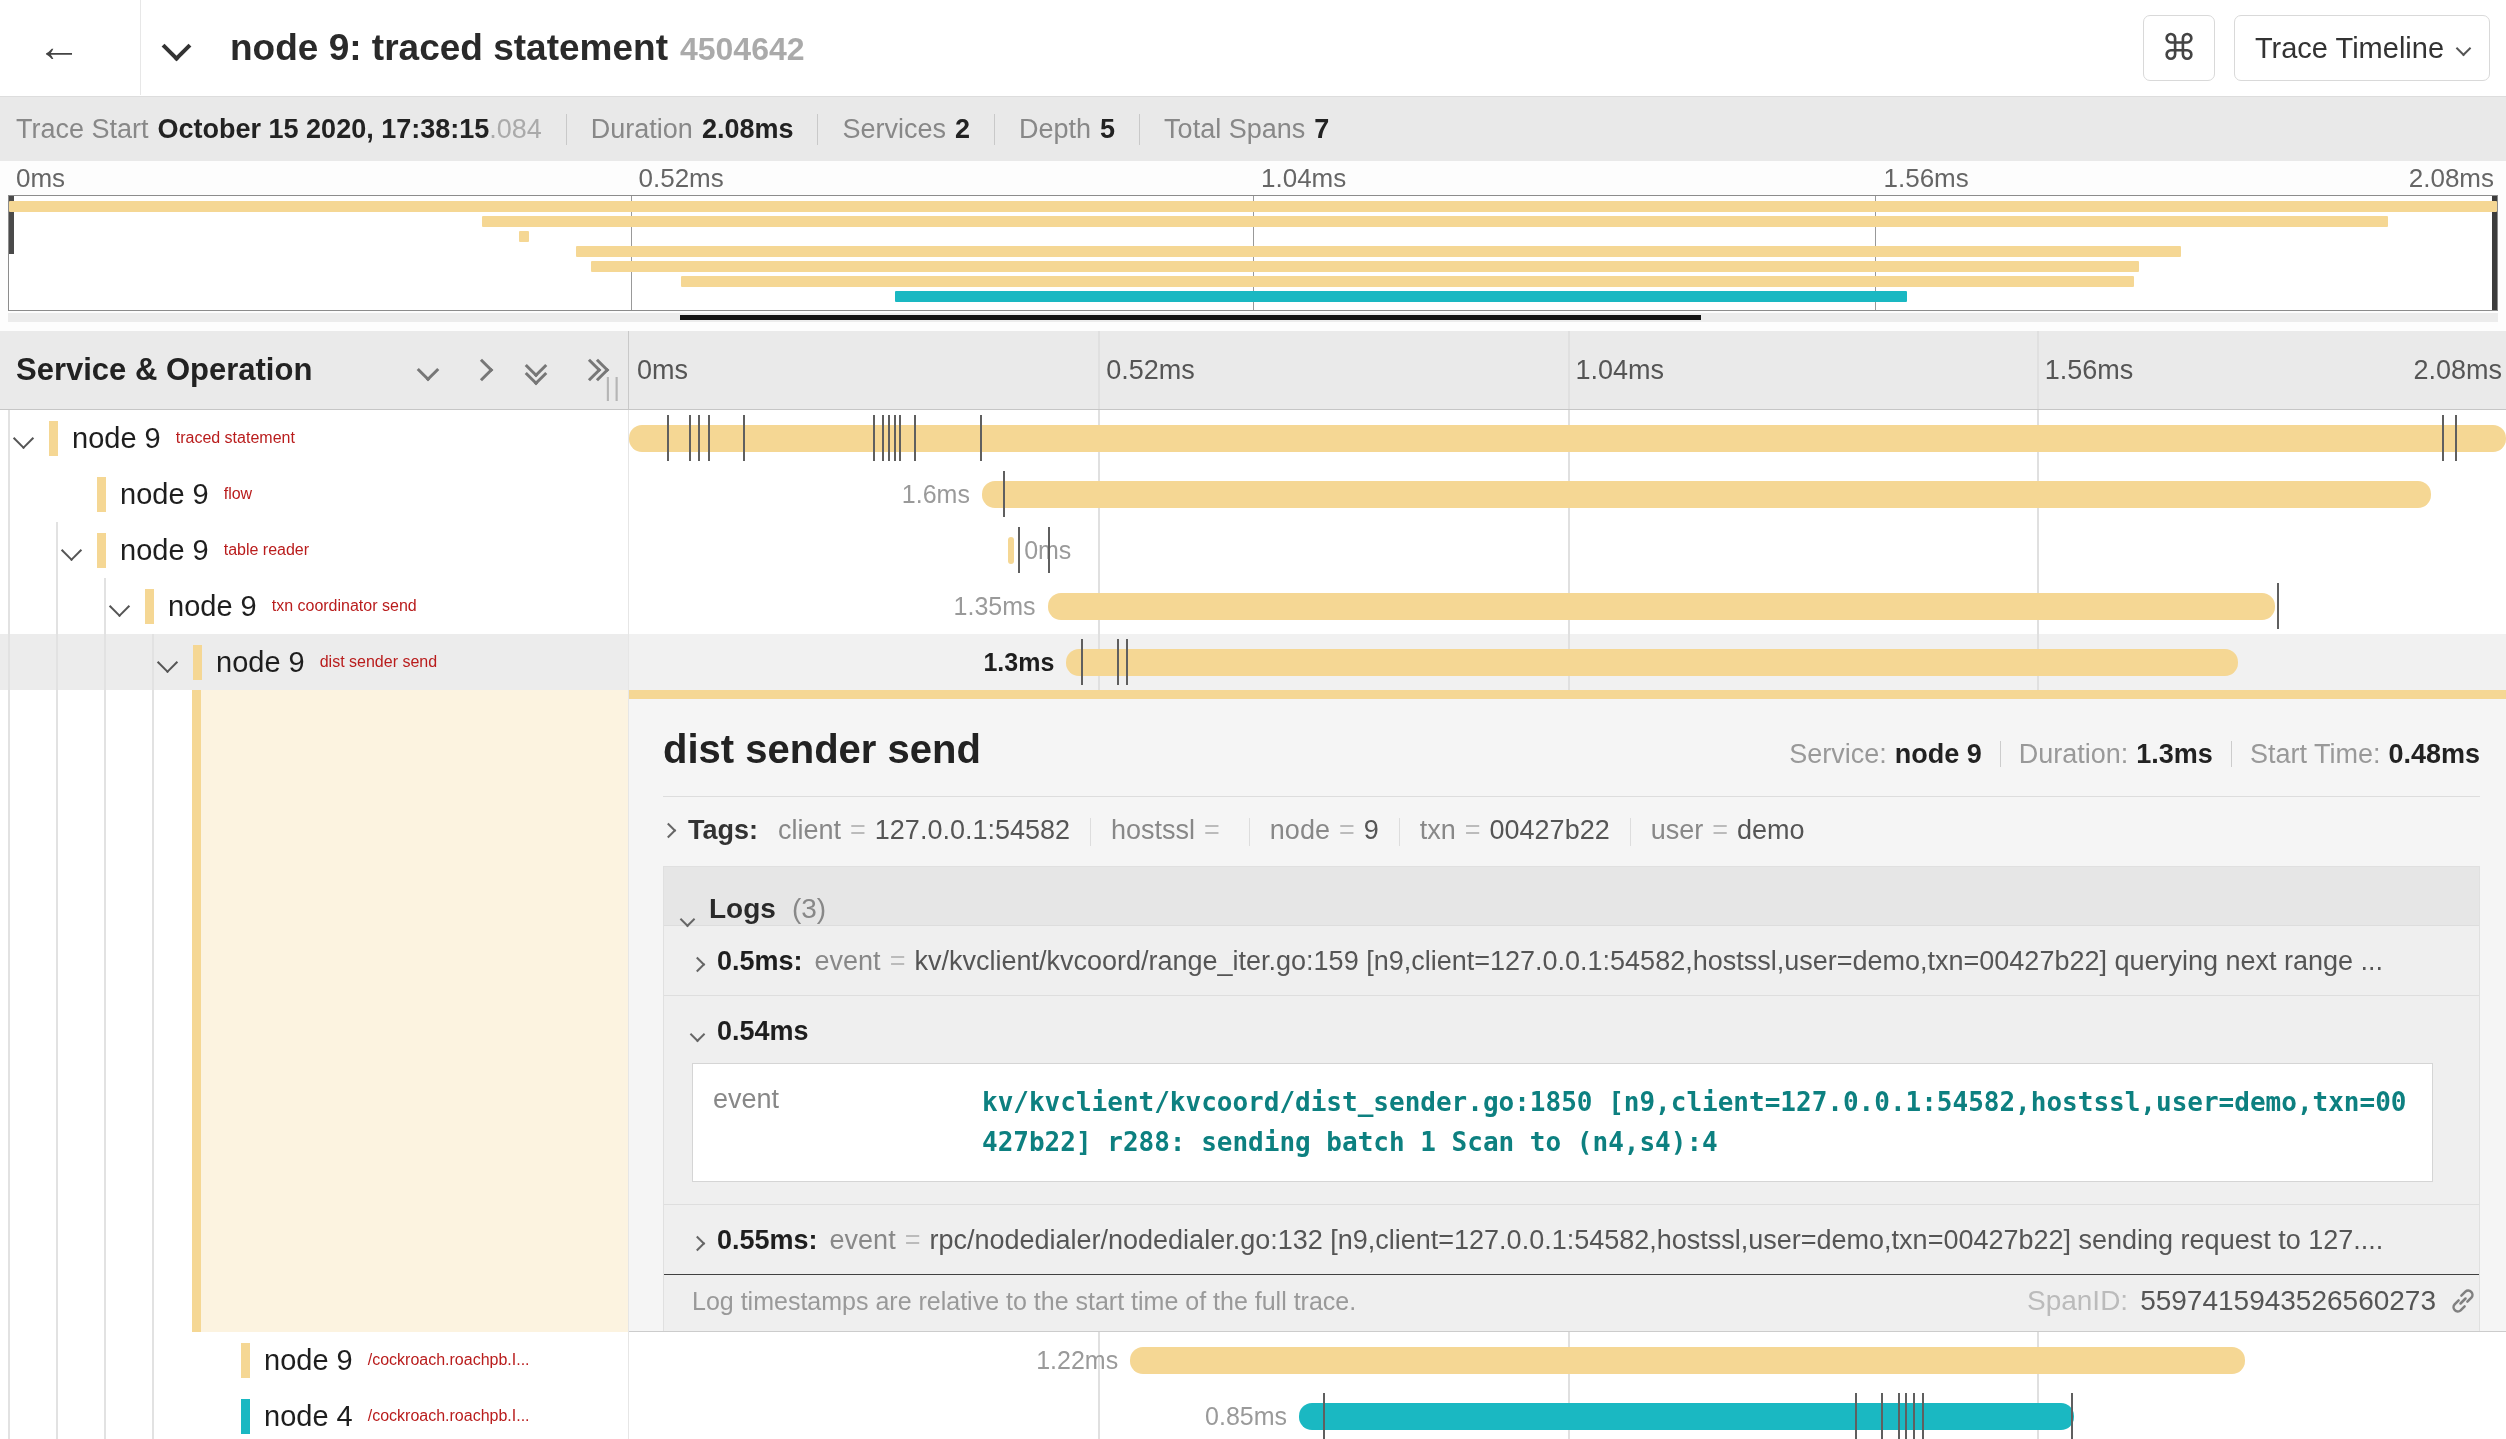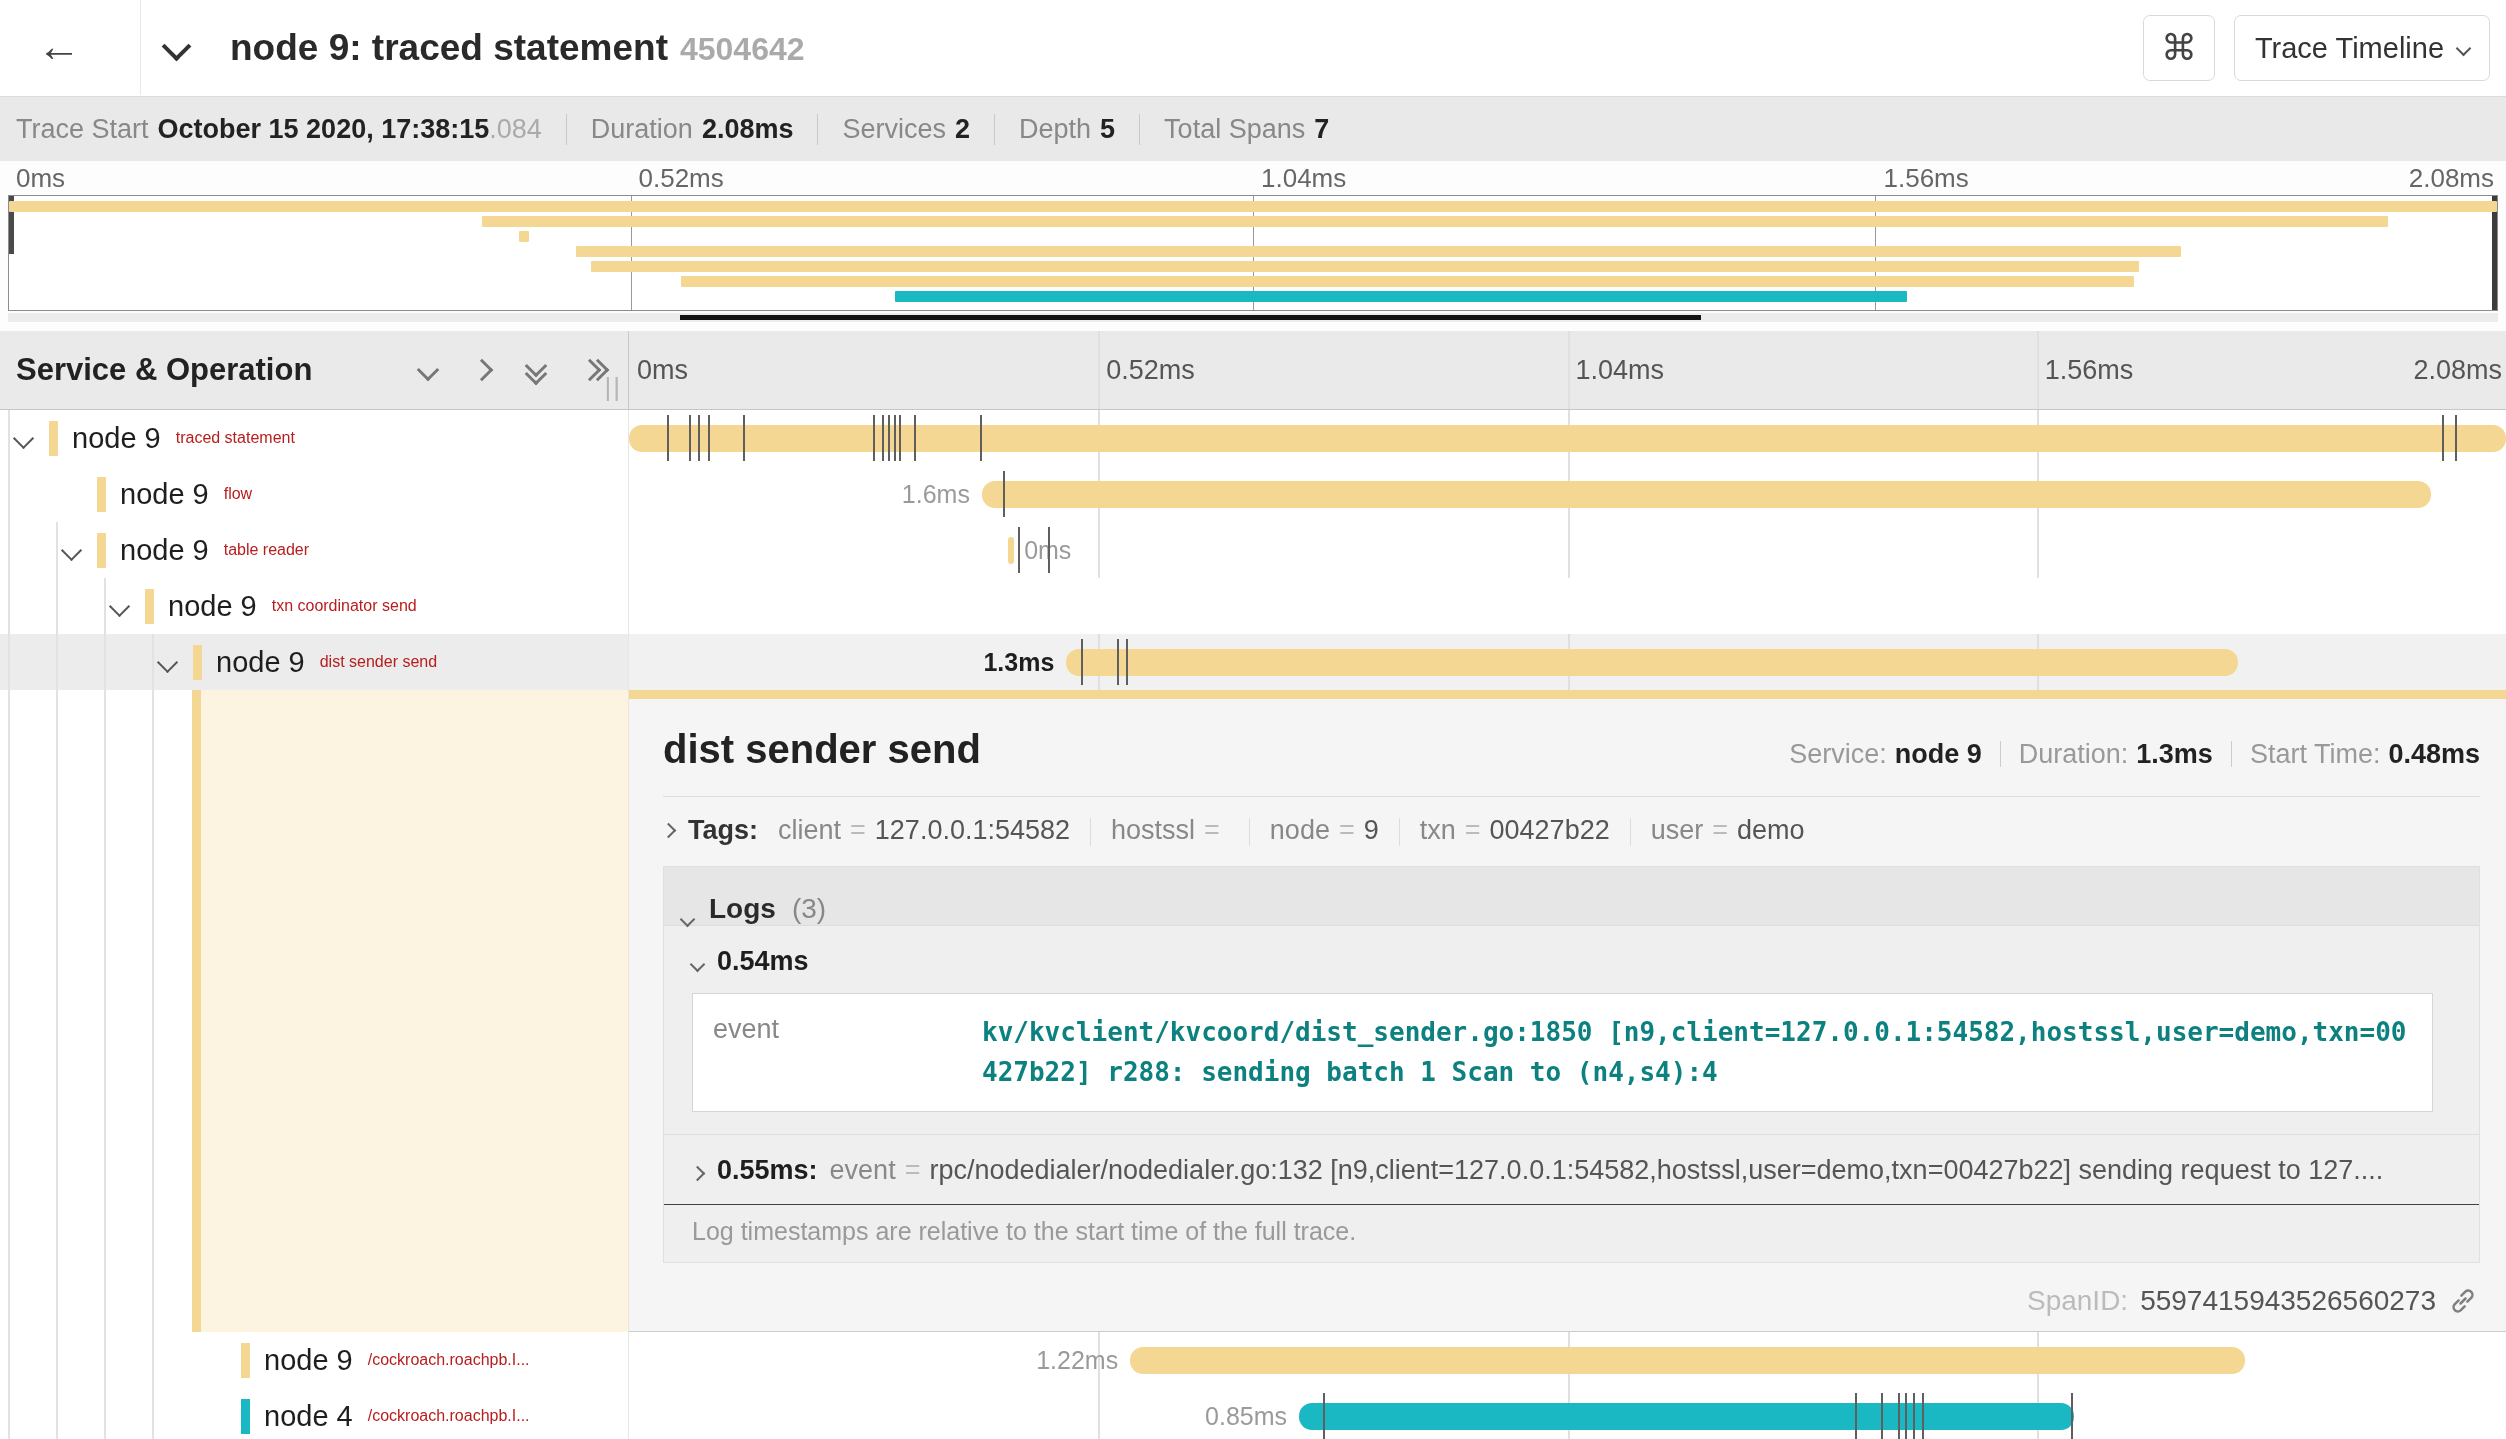--- a/index.html
+++ b/index.html
@@ -276,20 +276,28 @@
         <div class="guide" style="left: 8px;"></div>
         <div class="guide" style="left: 56px;"></div>
         <div class="guide" style="left: 104px;"></div>
         <i class="chev down" style="left: 112px;"></i>
         <div class="cbar" style="left: 145px; background: rgb(245, 215, 148);"></div>
         <div class="names" style="left: 168px;">
           <span class="svc">node 9</span>
           <span class="op">txn coordinator send</span>
         </div>
       </div>
+      <div class="tl">
+        <div class="grid" style="left: 25%;"></div>
+        <div class="grid" style="left: 50%;"></div>
+        <div class="grid" style="left: 75%;"></div>
+        <div class="dlabel" style="right: calc(77.7% + 12px);">1.35ms</div>
+        <div class="bar" style="left: 22.3%; width: max(65.4%, 5px); background: rgb(245, 215, 148);"></div>
+        <div class="tick" style="left: 87.8%;"></div>
+      </div>
     </div>
     <div class="trow sel">
       <div class="tree">
         <div class="guide" style="left: 8px;"></div>
         <div class="guide" style="left: 56px;"></div>
         <div class="guide" style="left: 104px;"></div>
         <div class="guide" style="left: 152px;"></div>
         <i class="chev down" style="left: 160px;"></i>
         <div class="cbar" style="left: 193px; background: rgb(245, 215, 148);"></div>
         <div class="names" style="left: 216px;">
@@ -330,20 +338,23 @@
     <div class="d-tags">
       <i class="chev right tiny"></i>
       <b>Tags:</b>
       <span id="tags-items"><span><span class="tk">client</span><span class="teq">=</span><span class="tv">127.0.0.1:54582</span></span><span class="tsep"></span><span><span class="tk">hostssl</span><span class="teq">=</span><span class="tv"></span></span><span class="tsep"></span><span><span class="tk">node</span><span class="teq">=</span><span class="tv">9</span></span><span class="tsep"></span><span><span class="tk">txn</span><span class="teq">=</span><span class="tv">00427b22</span></span><span class="tsep"></span><span><span class="tk">user</span><span class="teq">=</span><span class="tv">demo</span></span></span>
     </div>
     <div class="d-logs">
       <div class="d-logs-head">
         <i class="chev down tiny"></i>
         <b>Logs</b>
         <span class="cnt">(3)</span>
+      </div>
+      <div class="d-log-row">
+        <i class="chev right tiny"></i><b>0.5ms:</b><span class="k">event</span><span class="eq">=</span><span class="v">kv/kvclient/kvcoord/range_iter.go:159 [n9,client=127.0.0.1:54582,hostssl,user=demo,txn=00427b22] querying next range ...</span>
       </div>
       <div class="d-log-row">
         <div><i class="chev down tiny"></i><b>0.54ms</b></div>
         <div class="logtable">
           <div class="cell-k">event</div>
           <div class="cell-v">
             <div>kv/kvclient/kvcoord/dist_sender.go:1850 [n9,client=127.0.0.1:54582,hostssl,user=demo,txn=00</div>
             <div>427b22] r288: sending batch 1 Scan to (n4,s4):4</div>
           </div>
         </div>

